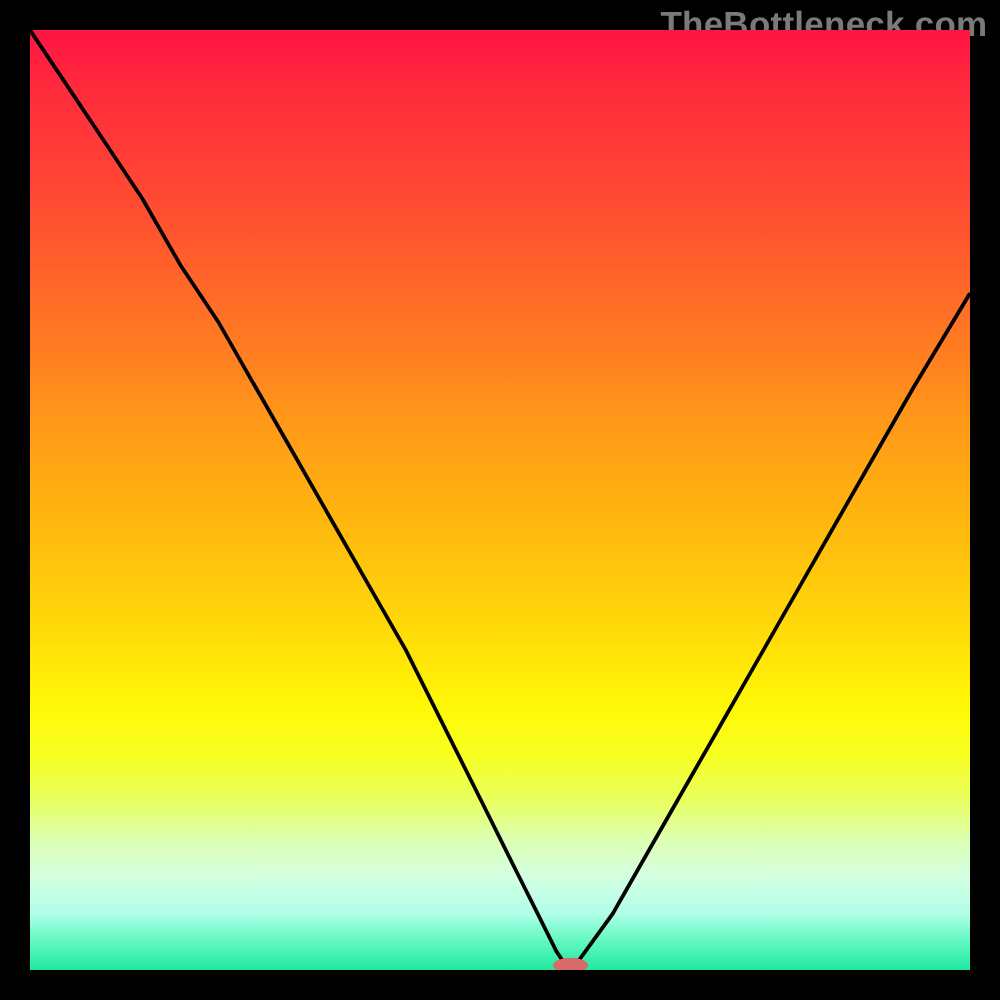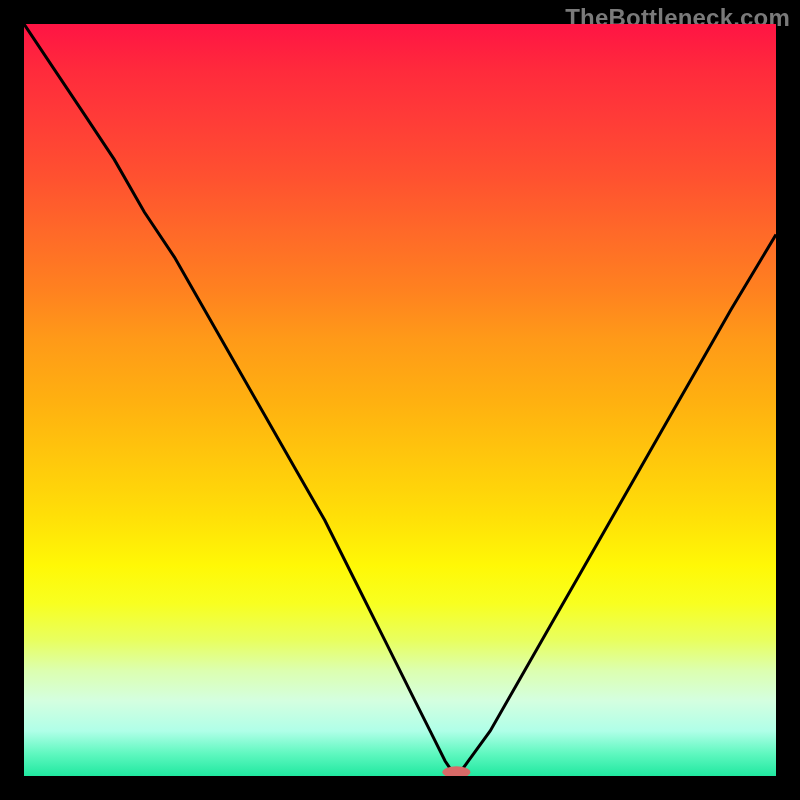--- a/index.html
+++ b/index.html
@@ -57,21 +57,21 @@
     stroke-width: 3;
     fill: none;
   }
   .marker {
     stroke: none;
   }
   .watermark {
     position: absolute;
     top: 4px;
     right: 10px;
-    font-size: 24px;
+    font-size: 28px;
     font-weight: bold;
     color: #7a7a7a;
     letter-spacing: 0.2px;
     user-select: none;
   }
 </style>
 </head>
 <body>
 
 <div class="stage">

